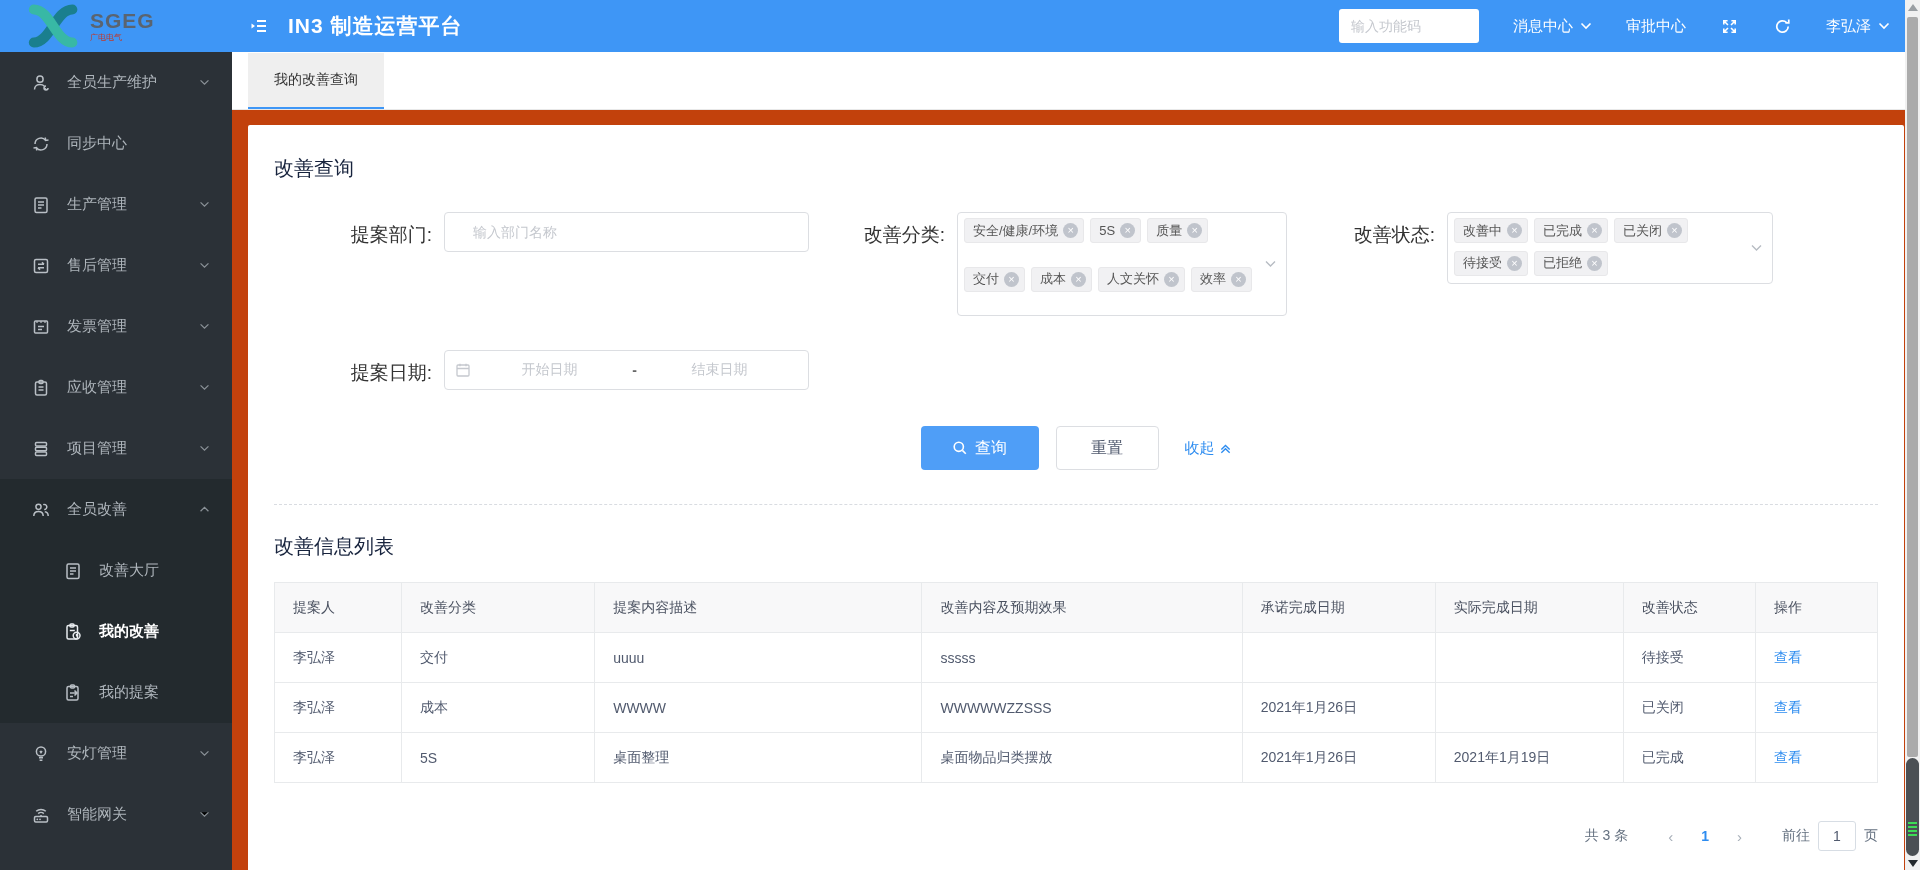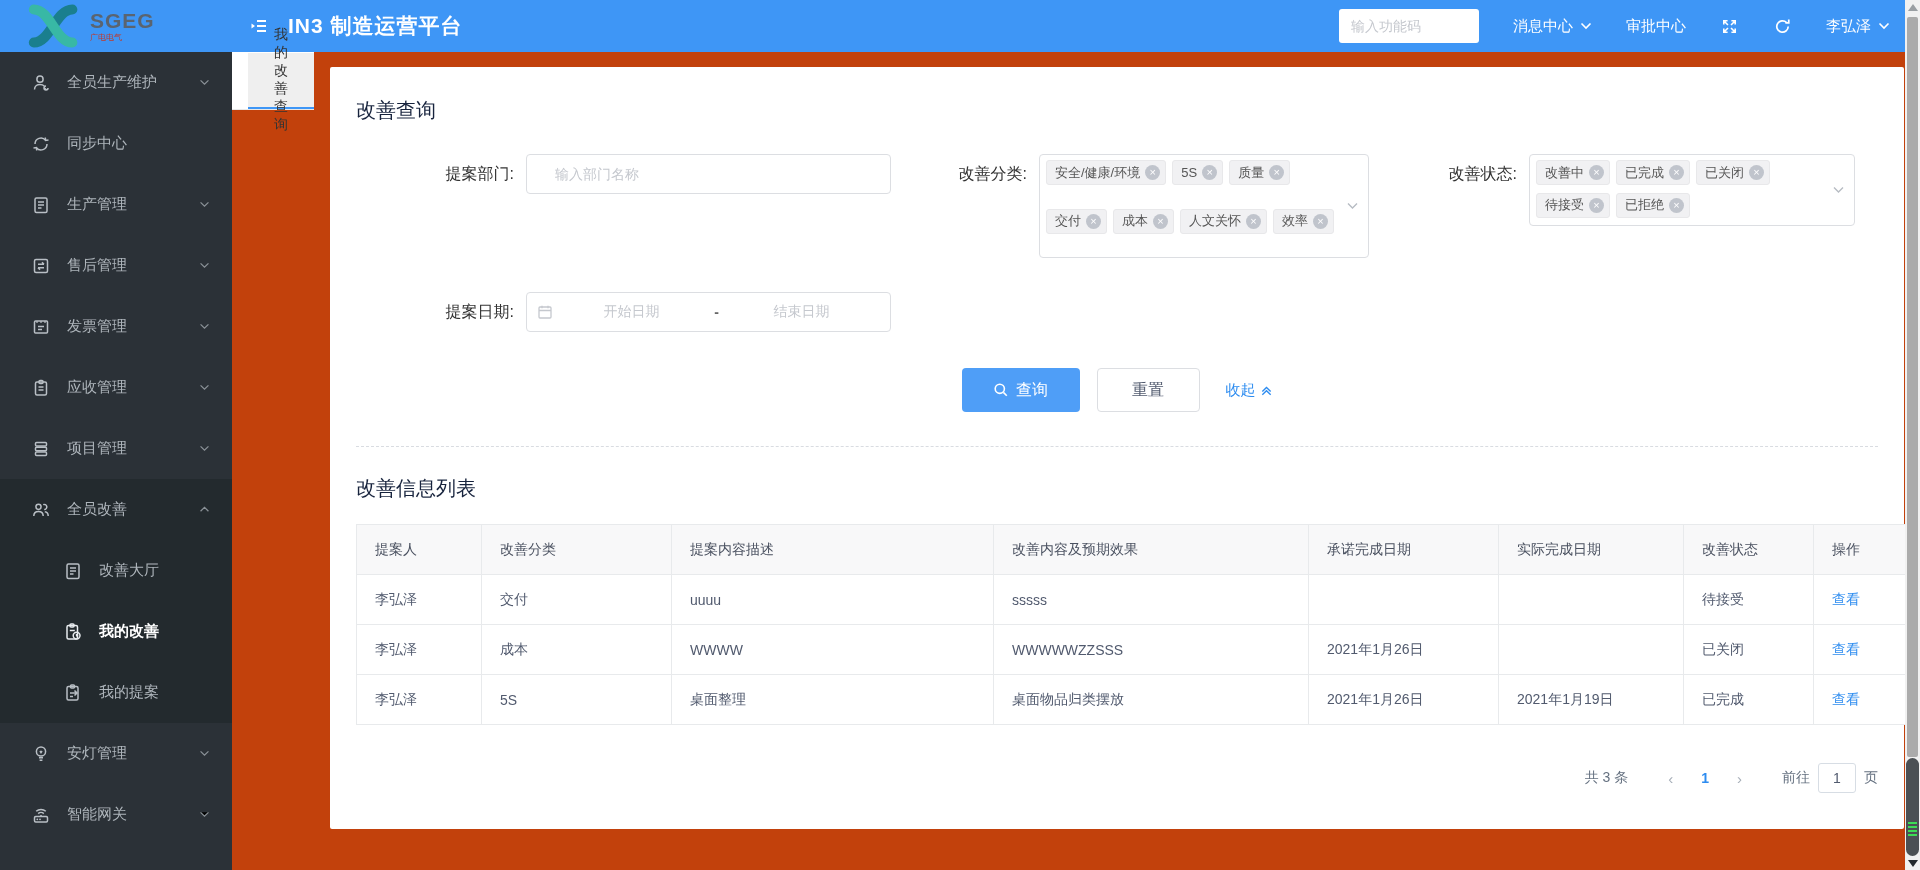--- a/index.html
+++ b/index.html
@@ -32,33 +32,33 @@
   .side-item { height:61px; display:flex; align-items:center; padding:0 22px 0 30px; color:#aeb5bb; font-size:15px; cursor:pointer; }
   .side-item .s-icon { width:22px; height:22px; display:flex; align-items:center; justify-content:center; color:#b9bfc5; flex:0 0 22px; }
   .side-item .s-label { margin-left:15px; flex:1; white-space:nowrap; }
   .side-item .s-chev { color:#8b9298; }
   .side-group { background:#232a2e; }
   .side-item.sub { padding-left:62px; }
   .side-item.active { color:#ffffff; font-weight:bold; }
   .side-item.active .s-icon { color:#e8ecef; }
 
   
-  .content { flex:1; display:flex; flex-direction:row; min-width:0; padding-right:15px; }
+  .content { flex:1; display:flex; flex-direction:column; min-width:0; padding-right:15px; }
   .tabbar { background:#fff; height:58px; flex:0 0 58px; display:flex; align-items:flex-end; padding-left:16px; border-bottom:1px solid #e8e8e8; }
   .tab { height:56px; display:flex; align-items:center; padding:0 26px; background:#efefef; font-size:14px; color:#333;
     border-bottom:2px solid #3e96f6; cursor:pointer; }
   .page { flex:1; padding:15px 1px 0 16px; overflow:hidden; }
   .card { background:#fff; border-radius:2px; padding:30px 26px 24px 26px; height:762px; }
 
   .section-title { font-size:20px; color:#17233d; font-weight:500; margin-bottom:30px; }
 
   
   .form-row { display:flex; padding-left:66px; margin-bottom:24px; align-items:flex-start; }
   .fg { display:flex; align-items:flex-start; }
-  .fg-label { width:92px; text-align:right; font-size:16px; color:#333; padding-top:10px; flex:0 0 92px; white-space:nowrap; }
+  .fg-label { width:92px; text-align:right; font-size:19px; color:#333; padding-top:10px; flex:0 0 92px; white-space:nowrap; }
   .fg-ctrl { margin-left:12px; }
   .txt-input { width:365px; height:40px; border:1px solid #dcdee2; border-radius:4px; padding:0 28px; font-size:14px;
     color:#333; outline:none; font-family:inherit; }
   .txt-input::placeholder { color:#c5c8ce; }
   .mselect { position:relative; border:1px solid #dcdee2; border-radius:4px; background:#fff; padding:5px 30px 5px 6px;
     display:flex; flex-wrap:wrap; gap:5px 6px; cursor:pointer; }
   .mselect.cats { width:330px; min-height:104px; }
   .mselect.stats { width:326px; min-height:72px; }
   .mselect .sel-chev { position:absolute; right:9px; top:50%; margin-top:-4px; color:#b7bcc3; }
   .tag { display:inline-flex; align-items:center; background:#f1f1f3; border:1px solid #e8e8ea; border-radius:3px;

